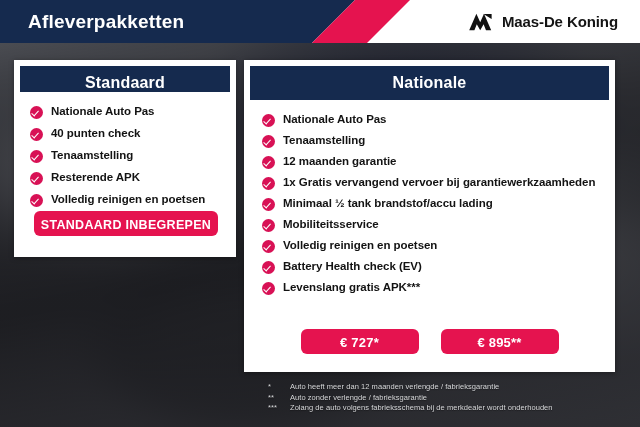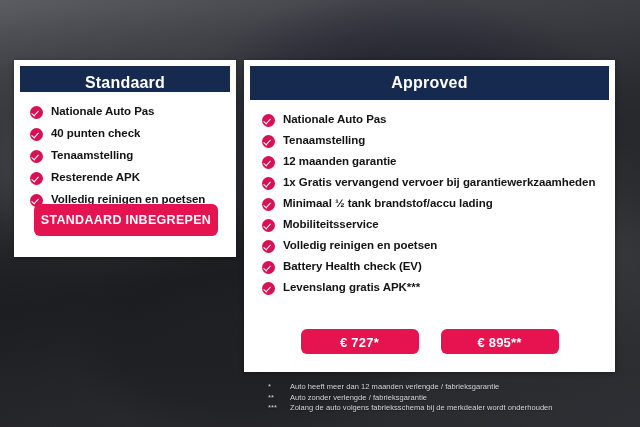--- a/index.html
+++ b/index.html
@@ -188,21 +188,21 @@
     font-weight: bold;
     text-align: center;
     border: none;
     cursor: pointer;
   }
   .btn-standaard {
     position: absolute;
     left: 20px;
     bottom: 21px;
     width: 184px;
-    height: 32px;
+    height: 25px;
     line-height: 27px;
     font-size: 12.5px;
     letter-spacing: 0.3px;
   }
   .price-row {
     position: absolute;
     left: 0;
     bottom: 18px;
     width: 371px;
     display: flex;
@@ -243,20 +243,33 @@
   }
 </style>
 </head>
 <body>
 
 <div class="stage">
 
   <div class="backdrop"></div>
   <div class="backdrop-shade"></div>
 
+  <div class="header">
+    <div class="header-navy"></div>
+    <div class="header-pink"></div>
+    <div class="header-title">Afleverpakketten</div>
+
+    <div class="brand">
+      <svg class="brand-mark" width="26" height="18" viewBox="0 0 26 18" aria-hidden="true">
+        <path d="M2.2 17.2 L9.4 0.8 L13.2 9.2 L17.0 0.8 L24.2 17.2 L19.0 17.2 L16.6 11.2 L13.2 17.2 L9.8 11.2 L7.4 17.2 Z" fill="#111111"></path>
+        <path d="M16.4 1.0 L24.6 1.0 L24.6 6.0 Z" fill="#111111"></path>
+      </svg>
+      <span class="brand-name">Maas-De Koning</span>
+    </div>
+  </div>
 
   <div class="card card-standaard">
     <div class="card-head">Standaard</div>
 
     <ul class="feature-list">
       <li class="feature">
         <span class="check-icon"></span>
         <span class="feature-text">Nationale Auto Pas</span>
       </li>
       <li class="feature">
@@ -274,21 +287,21 @@
       <li class="feature">
         <span class="check-icon"></span>
         <span class="feature-text">Volledig reinigen en poetsen</span>
       </li>
     </ul>
 
     <button class="btn btn-standaard">STANDAARD INBEGREPEN</button>
   </div>
 
   <div class="card card-approved">
-    <div class="card-head">Approved</div>
+    <div class="card-head">Nationale</div>
 
     <ul class="feature-list">
       <li class="feature">
         <span class="check-icon"></span>
         <span class="feature-text">Nationale Auto Pas</span>
       </li>
       <li class="feature">
         <span class="check-icon"></span>
         <span class="feature-text">Tenaamstelling</span>
       </li>

